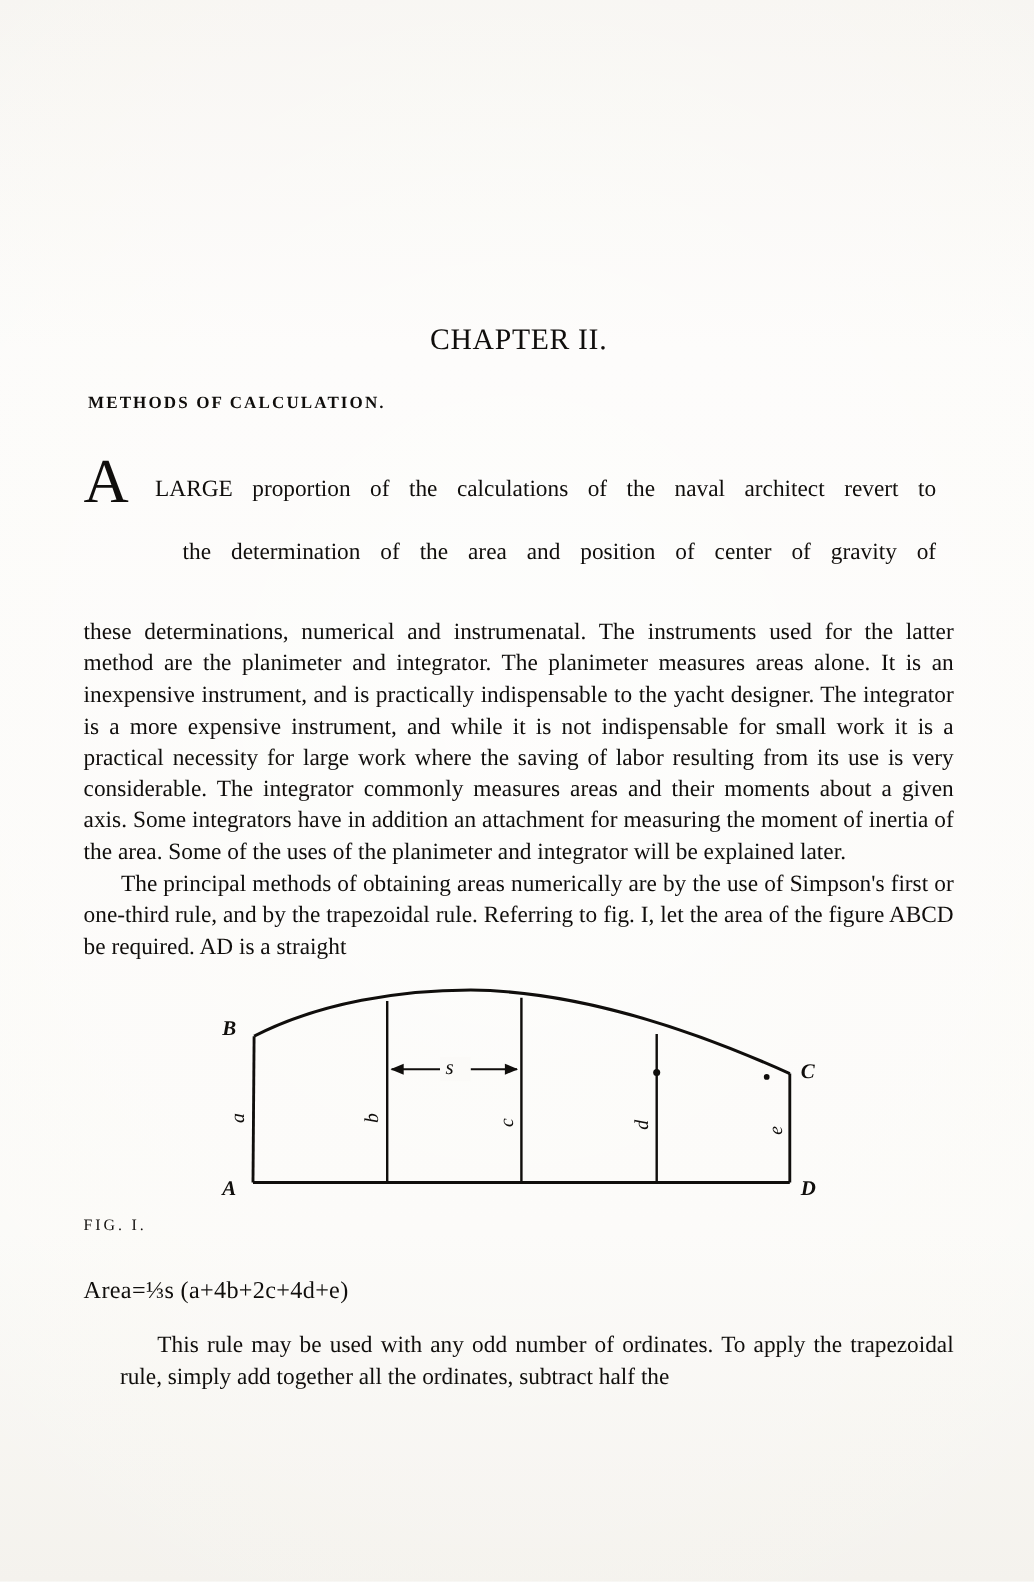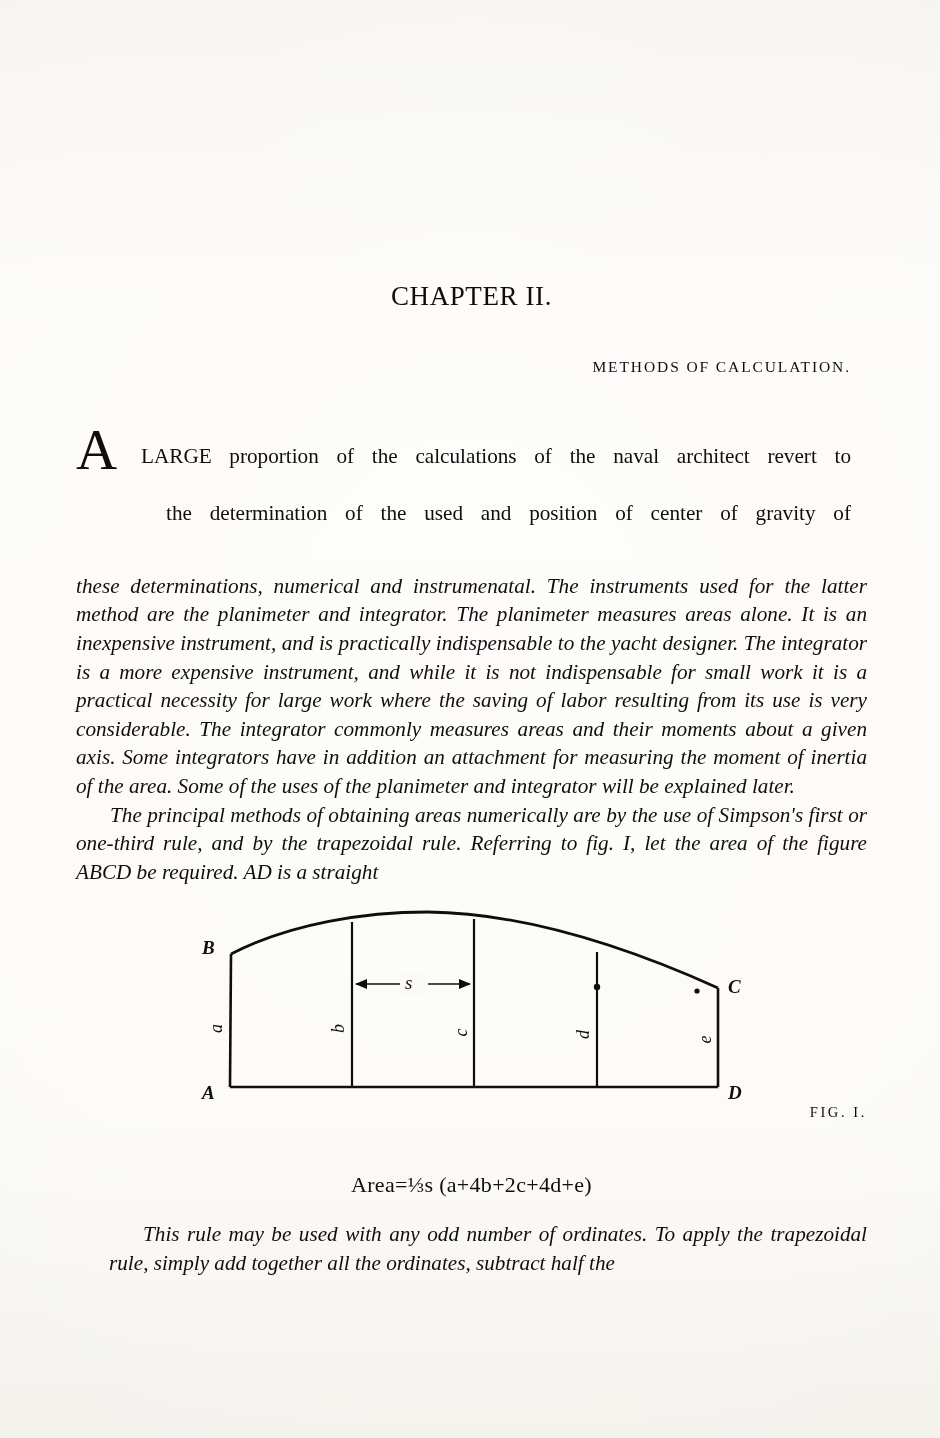--- a/index.html
+++ b/index.html
@@ -21,50 +21,49 @@
     position: absolute;
     inset: 0;
     background:
       radial-gradient(ellipse 120% 90% at 50% 45%, rgba(255,255,255,0.55) 0%, rgba(250,248,244,0) 70%),
       linear-gradient(180deg, #f7f5f1 0%, #fcfbf9 22%, #fbfaf7 78%, #f4f2ed 100%);
     pointer-events: none;
   }
   .content {
     position: absolute;
     left: 76px;
-    top: 0;
+    top: 12px;
     width: 791px;
   }
 
   .chapter-title {
     margin: 0;
     padding-top: 283px;
     text-align: center;
     font-size: 27px;
     font-weight: normal;
     letter-spacing: 0.6px;
     line-height: 1;
   }
   .section-subtitle {
-    margin: 16px;
+    margin: 4px;
     padding-top: 33px;
-    text-align: right;
+    text-align: left;
     font-size: 15.5px;
-    font-weight: normal;
+    font-weight: bold;
     letter-spacing: 1.9px;
     line-height: 1;
   }
 
   .body-block {
     margin: 0;
     font-size: 21.2px;
     line-height: 28.6px;
     text-align: justify;
     text-justify: inter-word;
-    font-style: italic;
   }
 
   
   .para-opening {
     position: relative;
     padding-top: 35px;
   }
   .dropcap {
     position: absolute;
     left: 0;
@@ -94,27 +93,27 @@
 
   .para-indent { text-indent: 34px; }
 
   .fig-wrap {
     position: relative;
     width: 791px;
     height: 246px;
     margin-top: 10px;
   }
   .fig-caption {
-    text-align: right;
+    text-align: left;
     font-size: 14.5px;
     letter-spacing: 2.6px;
-    margin-top: 2px;
+    margin-top: 16px;
   }
   .formula {
-    text-align: center;
+    text-align: left;
     font-size: 22px;
     margin-top: 16px;
     letter-spacing: 0.3px;
   }
 
   .tight { margin: 0; }
   .spacer-after-fig { height: 14px; }
 </style>
 </head>
 <body>
@@ -124,21 +123,21 @@
 
   <div class="content">
 
     <h1 class="chapter-title">CHAPTER II.</h1>
     <h2 class="section-subtitle">METHODS OF CALCULATION.</h2>
 
     <div class="para-opening">
       <span class="dropcap">A</span>
       <p class="opening-lines">
         <span class="l1 line-justify">LARGE proportion of the calculations of the naval architect revert to</span>
-        <span class="l2 line-justify">the determination of the used and position of center of gravity of</span>
+        <span class="l2 line-justify">the determination of the area and position of center of gravity of</span>
       </p>
       <p class="body-block tight">these determinations, numerical   and   instrumenatal.      The instruments used for the latter method are the planimeter and integrator.  The planimeter measures areas alone.   It is an inexpensive instrument, and is practically indispensable to the yacht designer.   The integrator is a more expensive instrument, and while it is not indispensable for small work it is a practical necessity for large work where the saving of labor resulting from its use is very considerable.   The integrator commonly measures areas and their moments about a given axis.   Some integrators have in addition an attachment for measuring the moment of inertia of the area.   Some of the uses of the planimeter and integrator will be explained later.</p>
     </div>
 
     <p class="body-block para-indent">The principal methods of obtaining areas numerically are by the use of Simpson's first or one-third rule, and by the trapezoidal rule.   Referring to fig. I, let the area of the figure ABCD be required. AD is a straight</p>
 
     <div class="fig-wrap">
       <svg width="791" height="246" viewBox="0 0 791 246">
 
         <line x1="154" y1="191" x2="642" y2="191" stroke="#100e0c" stroke-width="2.6"></line>

